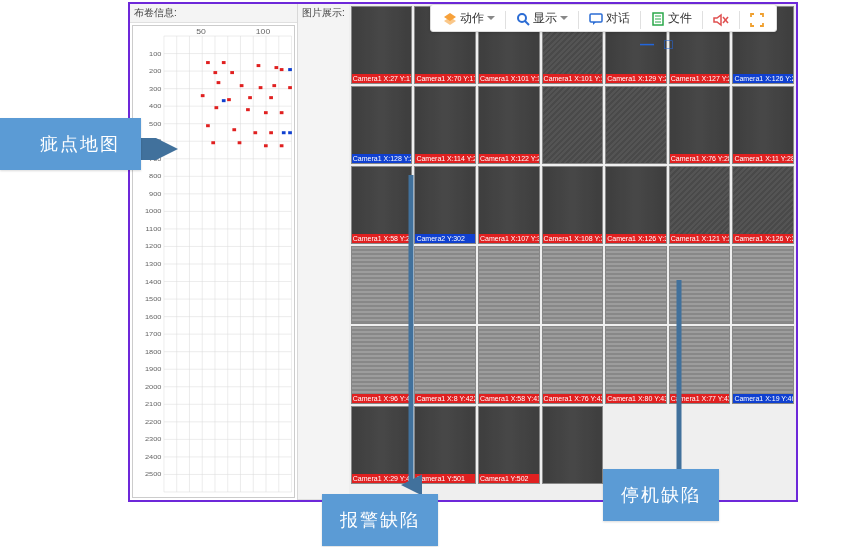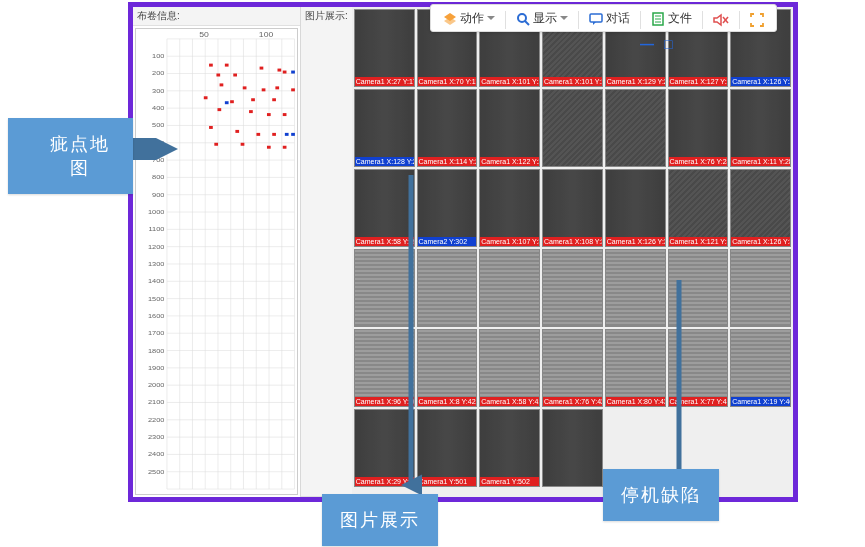--- a/index.html
+++ b/index.html
@@ -10,21 +10,21 @@
     width: 865px;
     height: 547px;
     position: relative;
     overflow: hidden;
   }
   .app-frame {
     position: absolute;
     left: 128px; top: 2px;
     width: 670px; height: 500px;
     background: #f4f4f4;
-    border: 5px solid #6d28d9;
+    border: 2px solid #6d28d9;
     display: flex;
   }
   
   .left-panel {
     width: 168px;
     border-right: 1px solid #d8d8d8;
     display: flex; flex-direction: column;
     background: #fff;
   }
   .panel-title {
@@ -457,33 +457,33 @@
         <path d="M1,4 V1 H4 M10,1 H13 V4 M13,10 V13 H10 M4,13 H1 V10" stroke="#f0a030" stroke-width="1.8" fill="none"></path>
       </svg>
   </div>
 </div>
 
 <div class="win-ctrl">
   <span>—</span>
   <span>□</span>
 </div>
 
-<div class="callout" style="left:8px; top:118px; width:125px;padding-left:37px;">疵点地图</div>
+<div class="callout" style="left:0; top:118px; width:141px;padding-left:37px;">疵点地图</div>
 <div class="arrow" style="left:120px; top:138px;">
   <svg width="58" height="22">
       <defs>
         <marker id="ah1" markerWidth="10" markerHeight="10" refX="8" refY="5" orient="auto">
           <polygon points="0,0 10,5 0,10" fill="#41719c"></polygon>
         </marker>
       </defs>
       <line x1="0" y1="11" x2="48" y2="11" stroke="#41719c" stroke-width="5" marker-end="url(#ah1)"></line>
     </svg>
 </div>
 
-<div class="callout" style="left:322px; top:494px;">图片展示</div>
+<div class="callout" style="left:322px; top:494px;">报警缺陷</div>
 <div class="arrow" style="left:400px; top:175px;">
   <svg width="22" height="320">
       <defs>
         <marker id="ah2" markerWidth="10" markerHeight="10" refX="5" refY="8" orient="auto">
           <polygon points="0,0 10,0 5,10" fill="#41719c"></polygon>
         </marker>
       </defs>
       <line x1="11" y1="0" x2="11" y2="310" stroke="#41719c" stroke-width="5" marker-end="url(#ah2)"></line>
     </svg>
 </div>

